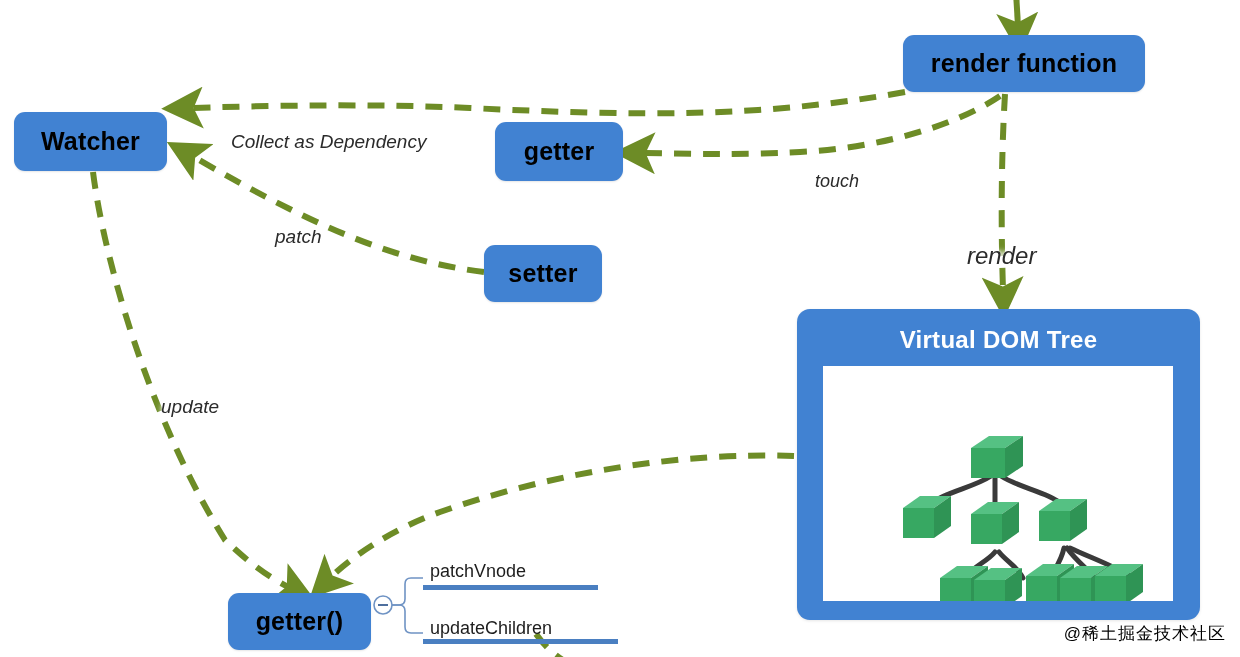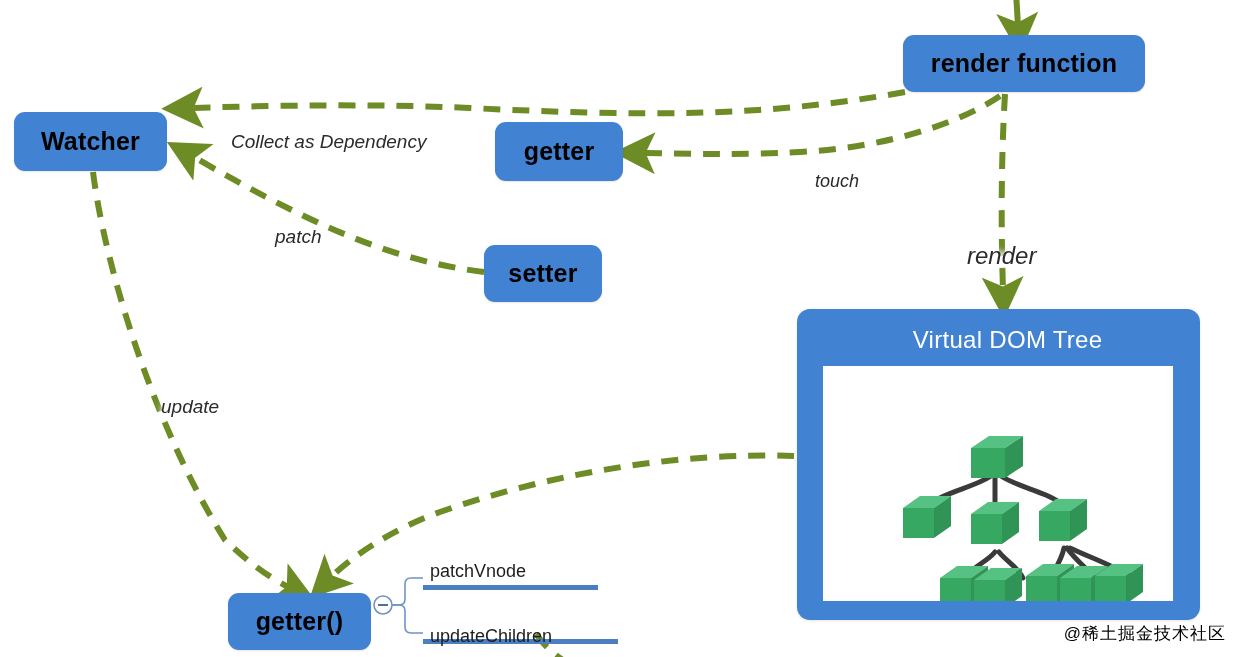--- a/index.html
+++ b/index.html
@@ -50,23 +50,22 @@
     border-radius:13px;
     z-index:3;
     box-shadow:0 1px 3px rgba(0,0,0,.10);
   }
   .vdom-title{
     position:absolute;
     left:0;top:17px;width:100%;
     text-align:center;
     color:#ffffff;
     font-size:24px;
-    font-weight:normal;
+    font-weight:bold;
     letter-spacing:.3px;
-    padding-left:9px;
   }
   .vdom-canvas{
     position:absolute;
     left:26px;top:57px;
     width:350px;height:235px;
     background:#ffffff;
   }
   .vdom-canvas svg{display:block;}
 
   
@@ -77,21 +76,21 @@
     z-index:4;
   }
   .branch svg{position:absolute;left:0;top:0;}
   .branch-label{
     position:absolute;
     color:#1d1d1d;
     font-size:18px;
     white-space:nowrap;
   }
   .branch-label.l1{left:57px;top:8px;}
-  .branch-label.l2{left:57px;top:73px;}
+  .branch-label.l2{left:57px;top:65px;}
 
   
   .elabel{
     position:absolute;
     font-style:italic;
     color:#2b2b2b;
     white-space:nowrap;
     z-index:5;
     text-shadow:0 0 3px #fff,0 0 5px #fff,0 0 7px #fff;
     margin-top:30px;

